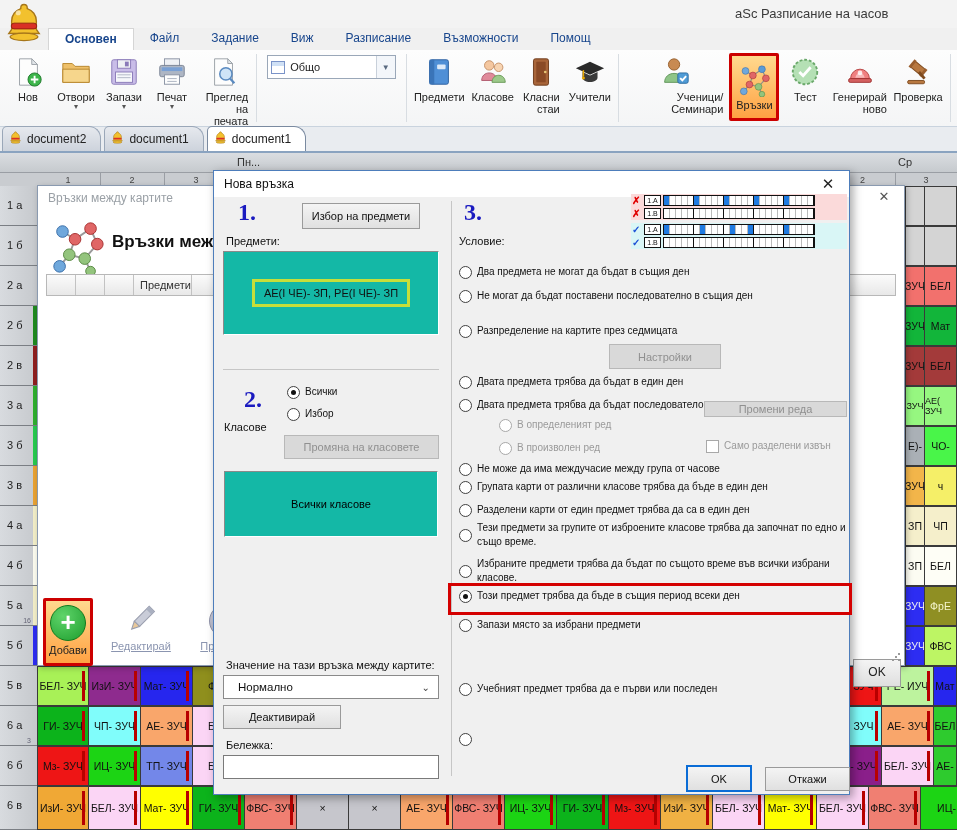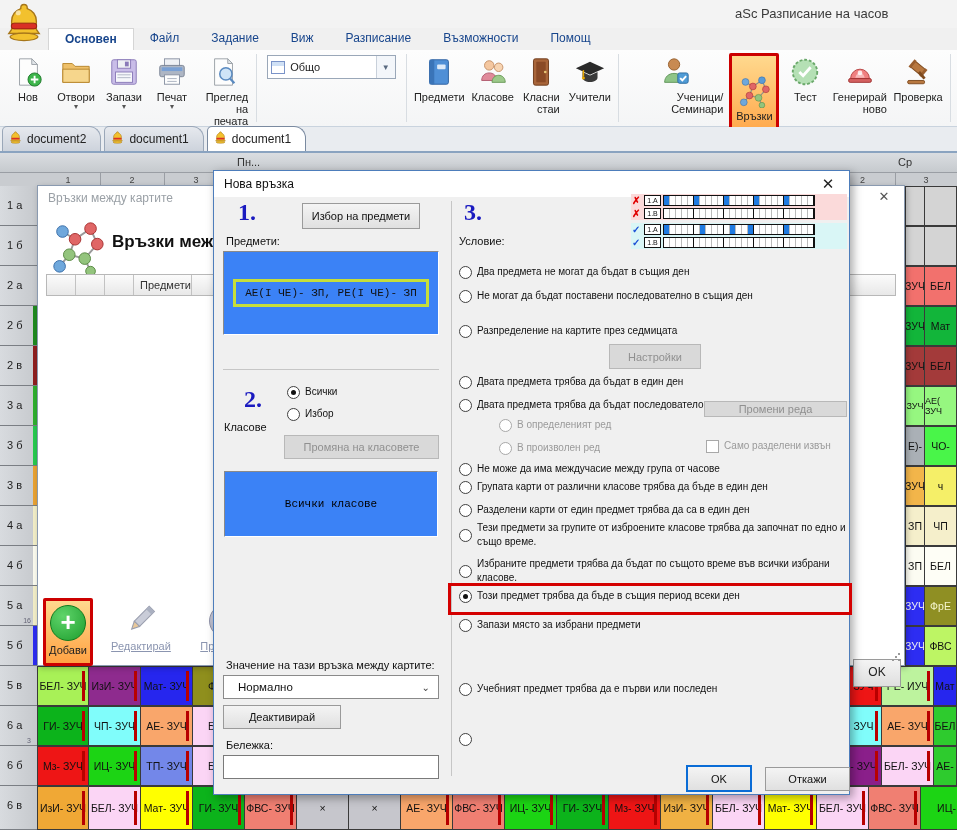--- a/index.html
+++ b/index.html
@@ -16,21 +16,21 @@
   .mtab{padding:3px 16px;font-size:12px;color:#17458c;cursor:default;}
   .mtab.active{background:#ffffff;font-weight:bold;border:1px solid #d5d5d5;border-bottom:none;}
 
   
   .ribbon{position:absolute;left:0;top:50px;width:957px;height:77px;background:linear-gradient(#fdfdfd,#f4f5f6);
           border-bottom:1px solid #c9d3de;display:flex;align-items:flex-start;padding:3px 2px 0 4px;box-sizing:border-box;}
   .rbtn{display:flex;flex-direction:column;align-items:center;margin:0 1px;padding:2px 3px;min-width:40px;}
   .rbtn .ric{width:34px;height:34px;display:flex;align-items:center;justify-content:center;}
   .rbtn .rlb{font-size:11px;color:#222;text-align:right;line-height:12px;margin-top:2px;white-space:pre-line;}
   .rbtn .drop{font-size:8px;color:#555;line-height:7px;}
-  .rbtn.hl{background:linear-gradient(#ffd98e,#ffa243);border:3px solid #cc0000;border-radius:2px;padding:18px 2px;margin:0 2px;}
+  .rbtn.hl{background:linear-gradient(#ffd98e,#ffa243);border:3px solid #cc0000;border-radius:2px;padding:7px 2px;margin:0 2px;}
   .rsep{width:1px;background:#d8dde2;height:68px;margin:1px 4px;}
   .combo-group{width:132px;margin:2px 6px 0 6px;}
   .combo{height:22px;border:1px solid #9aa7b8;background:#fff;display:flex;align-items:center;font-size:11px;color:#222;padding-left:3px;}
   .combo .cgrid{width:14px;height:13px;margin-right:5px;border:1px solid #7a93c8;background:
      linear-gradient(#cfe0f5,#cfe0f5) top/14px 4px no-repeat,#fff;box-sizing:border-box;}
   .combo .carrow{margin-left:auto;padding:0 5px;color:#5a6a80;font-size:8px;border-left:1px solid #c8d0da;align-self:stretch;display:flex;align-items:center;background:#f3f6fa;}
 
   
   .doctabs{position:absolute;left:0;top:127px;width:957px;height:26px;background:#e9ecf0;border-bottom:2px solid #8aa3c0;display:flex;align-items:flex-end;padding-left:2px;box-sizing:border-box;}
   .dtab{height:24px;display:flex;align-items:center;padding:0 14px 0 6px;font-size:12px;color:#222;
@@ -90,21 +90,21 @@
   
   .dialog{position:absolute;left:213px;top:170px;width:637px;height:625px;background:#f0f0f0;border:1px solid #4d7dbb;box-shadow:3px 3px 9px rgba(0,0,0,.35);z-index:20;box-sizing:border-box;}
   .dlg-title{position:absolute;left:0;top:0;right:0;height:26px;background:#fff;font-size:12px;color:#111;}
   .dlg-title .t{position:absolute;left:10px;top:6px;}
   .dlg-close{position:absolute;right:6px;top:2px;width:30px;height:22px;text-align:center;font-size:15px;color:#222;line-height:22px;}
   .bignum{position:absolute;font-family:"Liberation Serif",serif;font-weight:bold;font-size:24px;color:#1a1ac0;}
   .dlbl{position:absolute;font-size:11px;color:#111;}
   .dbtn{position:absolute;background:linear-gradient(#f4f4f4,#e0e0e0);border:1px solid #9a9a9a;font-size:11px;color:#111;text-align:center;box-sizing:border-box;display:flex;align-items:center;justify-content:center;}
   .dbtn.disabled{background:#d9d9d9;color:#909090;border-color:#b8b8b8;}
   .dbtn.primary{border:2px solid #0a6cd6;}
-  .sunkbox{position:absolute;border-top:1px solid #8a8a8a;border-left:1px solid #8a8a8a;border-bottom:1px solid #fff;border-right:1px solid #fff;background:#3b82f6;box-sizing:border-box;font-family:Liberation Mono, monospace;}
+  .sunkbox{position:absolute;border-top:1px solid #8a8a8a;border-left:1px solid #8a8a8a;border-bottom:1px solid #fff;border-right:1px solid #fff;background:#14b8a6;box-sizing:border-box;}
   .hlwrap{display:flex;align-items:center;justify-content:center;height:100%;}
   .hlbox{border:3px solid #c6de3a;padding:5px 9px;font-size:11px;color:#111;white-space:nowrap;}
   .vsep{position:absolute;left:237px;top:30px;width:1px;height:575px;background:#c6c6c6;}
   .hsep{position:absolute;height:1px;background:#c6c6c6;}
   .radio{position:absolute;width:13px;height:13px;border:1px solid #404040;border-radius:50%;background:#fff;box-sizing:border-box;}
   .radio.sel::after{content:'';position:absolute;left:3px;top:3px;width:5px;height:5px;border-radius:50%;background:#111;}
   .radio.dis{border-color:#a8a8a8;}
   .optlbl{position:absolute;font-size:10px;color:#111;line-height:14px;}
   .optlbl.dis{color:#9a9a9a;}
   .chk{position:absolute;width:13px;height:13px;border:1px solid #a8a8a8;background:#fff;box-sizing:border-box;}
@@ -908,21 +908,21 @@
         </span>
       </div>
   </div>
 
   <span class="radio" style="left:245px;top:95px"></span>
   <span class="optlbl" style="left:263px;top:94px">Два предмета не могат да бъдат в същия ден</span>
   <span class="radio" style="left:245px;top:119px"></span>
   <span class="optlbl" style="left:263px;top:118px">Не могат да бъдат поставени последователно в същия ден</span>
   <span class="radio" style="left:245px;top:154px"></span>
   <span class="optlbl" style="left:263px;top:153px">Разпределение на картите през седмицата</span>
-  <div class="dbtn disabled" style="left:395px;top:173px;width:92px;height:25px">Настройки</div>
+  <div class="dbtn disabled" style="left:395px;top:173px;width:112px;height:25px">Настройки</div>
 
   <span class="radio" style="left:245px;top:205px"></span>
   <span class="optlbl" style="left:263px;top:204px">Двата предмета трябва да бъдат в един ден</span>
   <span class="radio" style="left:245px;top:228px"></span>
   <span class="optlbl" style="left:263px;top:227px">Двата предмета трябва да бъдат последователо</span>
   <span class="radio dis" style="left:285px;top:248px"></span>
   <span class="optlbl dis" style="left:303px;top:247px">В определеният ред</span>
   <div class="dbtn disabled" style="left:490px;top:230px;width:143px;height:16px">Промени реда</div>
   <span class="radio dis" style="left:285px;top:271px"></span>
   <span class="optlbl dis" style="left:303px;top:270px">В произволен ред</span>

